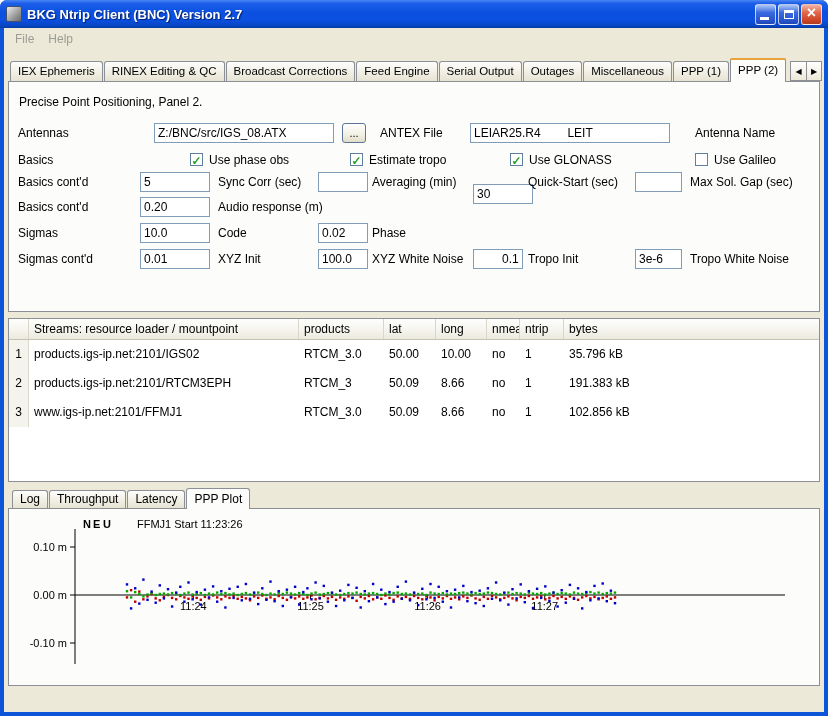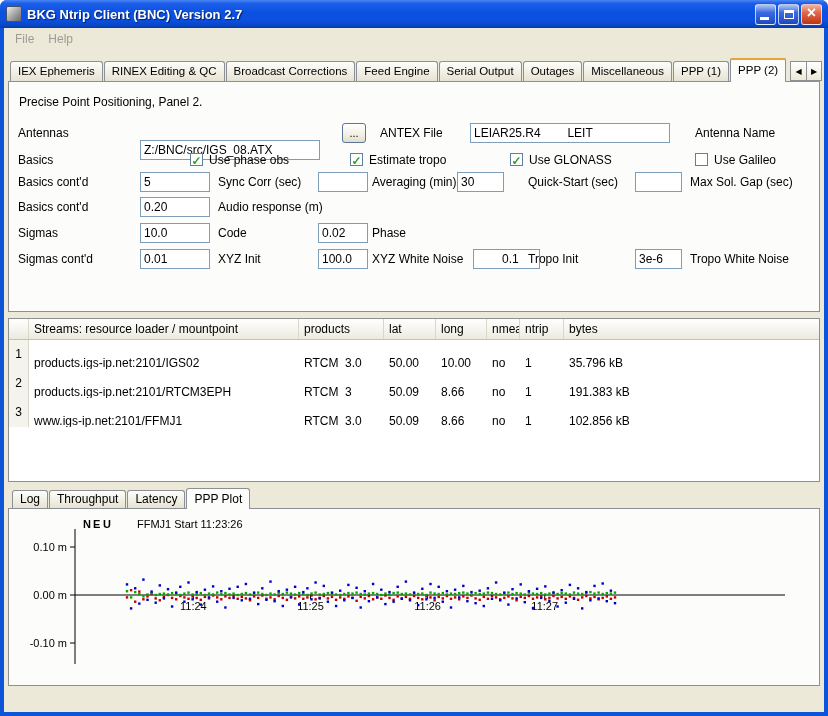--- a/index.html
+++ b/index.html
@@ -39,21 +39,21 @@
   .field{position:absolute;height:20px;border:1px solid #7f9db9;background:#fff;font:12px "Liberation Sans",sans-serif;padding:1px 3px;}
   .browse-btn{position:absolute;height:20px;width:24px;border:1px solid #5a7599;border-radius:3px;
     background:linear-gradient(180deg,#fff,#f2f0e4 60%,#e1ddc9);font:11px "Liberation Sans",sans-serif;text-align:center;}
   .checkbox{position:absolute;top:3px;width:13px;height:13px;border:1px solid #5f7f9f;background:#fff;text-align:center;}
   .checkbox.checked::before{content:'✓';color:#24a324;font-size:12px;font-weight:bold;line-height:11px;}
   
   .streams{position:absolute;left:4px;top:290px;width:812px;height:164px;background:#fff;border:1px solid #8c8f94;}
   .thead{display:flex;height:21px;background:linear-gradient(180deg,#fefefe,#f4f3ec 60%,#eceade);border-bottom:1px solid #c6c3b4;}
   .thead .c{border-right:1px solid #d9d7c9;line-height:20px;padding:0 5px;white-space:nowrap;overflow:hidden;}
   .srow{display:flex;height:29px;}
-  .srow .c{line-height:29px;padding:9px 5px;white-space:nowrap;overflow:hidden;}
+  .srow .c{line-height:29px;padding:0 5px;white-space:nowrap;overflow:hidden;}
   .c.num{width:20px;padding:0;text-align:center;background:#f4f3ec;border-right:1px solid #d9d7c9;}
   .thead .c.num{background:transparent;}
   .c.mp{width:270px;} .c.dec{width:85px;} .c.lat{width:52px;} .c.lon{width:51px;}
   .c.nmea{width:33px;} .c.ntrip{width:44px;} .c.bytes{flex:1;border-right:none !important;}
   
   .bottom-tabstrip{position:absolute;left:8px;top:460px;height:21px;display:flex;align-items:flex-end;z-index:2;}
   .btab{height:18px;line-height:17px;padding:0 7px;white-space:nowrap;margin:0 1px 1px 0;
     background:linear-gradient(180deg,#fdfdfc,#f1efe4 55%,#e6e3d3);border:1px solid #8c8f94;border-bottom:none;border-radius:3px 3px 0 0;}
   .btab.selected{height:21px;line-height:20px;margin-bottom:0;background:#fcfcfa;position:relative;z-index:3;}
   .plot-panel{position:absolute;left:4px;top:480px;width:812px;height:178px;background:#fcfcfa;border:1px solid #8c8f94;}
@@ -102,21 +102,21 @@
         <button class="arrowbtn left">◀</button>
         <button class="arrowbtn">▶</button>
       </span>
     </div>
 
     <div class="panel">
       <div class="caption">Precise Point Positioning, Panel 2.</div>
 
       <div class="frow" style="top:41px">
         <span class="flabel" style="left:9px">Antennas</span>
-        <input class="field" style="left: 131px; width: 180px; margin-top: 17px;" value="Z:/BNC/src/IGS_08.ATX">
+        <input class="field" style="left: 145px; width: 180px;" value="Z:/BNC/src/IGS_08.ATX">
         <button class="browse-btn" style="left:333px">...</button>
         <span class="flabel" style="left:371px">ANTEX File</span>
         <input class="field" style="left: 461px; width: 200px;" value="LEIAR25.R4        LEIT">
         <span class="flabel" style="left:686px">Antenna Name</span>
       </div>
 
       <div class="frow" style="top:68px">
         <span class="flabel" style="left:9px">Basics</span>
         <span class="checkbox checked" style="left:181px"></span>
         <span class="flabel" style="left:200px">Use phase obs</span>
@@ -127,21 +127,21 @@
         <span class="checkbox" style="left:686px"></span>
         <span class="flabel" style="left:705px">Use Galileo</span>
       </div>
 
       <div class="frow" style="top:90px">
         <span class="flabel" style="left:9px">Basics cont'd</span>
         <input class="field" style="left: 131px; width: 70px;" value="5">
         <span class="flabel" style="left:209px">Sync Corr (sec)</span>
         <input class="field" style="left: 309px; width: 50px;">
         <span class="flabel" style="left:363px">Averaging (min)</span>
-        <input class="field" style="left: 448px; width: 47px;" value="30">
+        <input class="field" style="left: 464px; width: 60px; margin-top: 12px;" value="30">
         <span class="flabel" style="left:519px">Quick-Start (sec)</span>
         <input class="field" style="left: 626px; width: 47px;">
         <span class="flabel" style="left:681px">Max Sol. Gap (sec)</span>
       </div>
 
       <div class="frow" style="top:115px">
         <span class="flabel" style="left:9px">Basics cont'd</span>
         <input class="field" style="left: 131px; width: 70px;" value="0.20">
         <span class="flabel" style="left:209px">Audio response (m)</span>
       </div>
@@ -153,21 +153,21 @@
         <input class="field" style="left: 309px; width: 50px;" value="0.02">
         <span class="flabel" style="left:363px">Phase</span>
       </div>
 
       <div class="frow" style="top:167px">
         <span class="flabel" style="left:9px">Sigmas cont'd</span>
         <input class="field" style="left: 131px; width: 70px;" value="0.01">
         <span class="flabel" style="left:209px">XYZ Init</span>
         <input class="field" style="left: 309px; width: 50px;" value="100.0">
         <span class="flabel" style="left:363px">XYZ White Noise</span>
-        <input class="field" style="left: 464px; width: 67px; padding-left: 28px;" value="0.1">
+        <input class="field" style="left: 464px; width: 50px; padding-left: 28px;" value="0.1">
         <span class="flabel" style="left:519px">Tropo Init</span>
         <input class="field" style="left: 626px; width: 47px;" value="3e-6">
         <span class="flabel" style="left:681px">Tropo White Noise</span>
       </div>
     </div>
 
     <div class="streams">
       <div class="thead">
         <span class="c num"></span>
         <span class="c mp">Streams:   resource loader / mountpoint</span>

